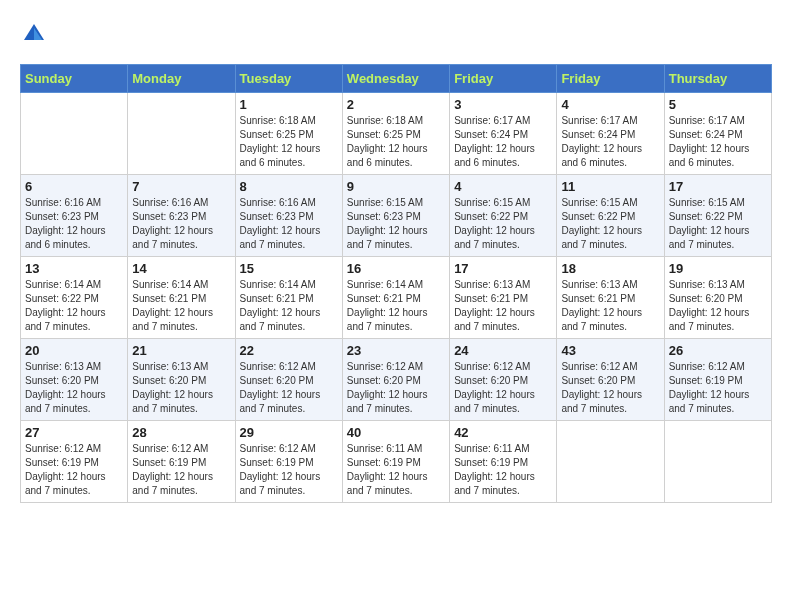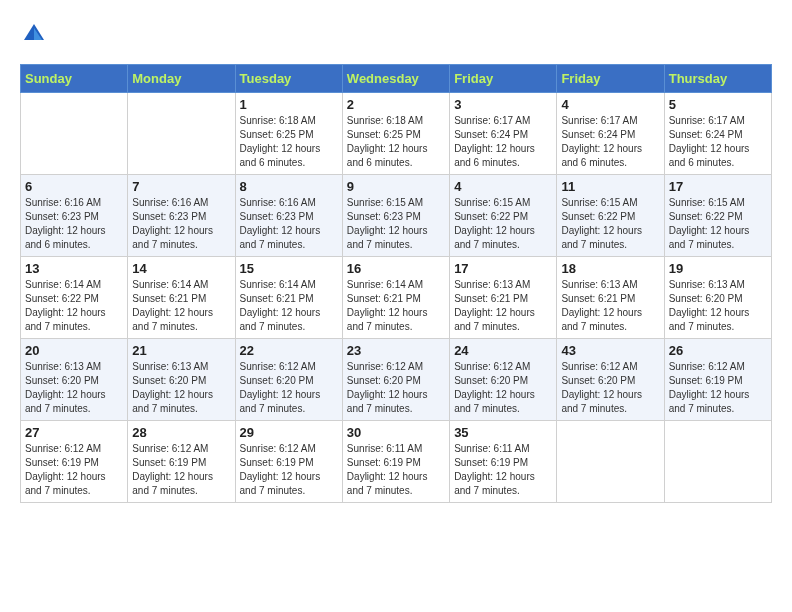--- a/index.html
+++ b/index.html
@@ -326,28 +326,28 @@
 and 7 minutes.</div>
         </td>
         <td>
           <span class="day-num">29</span>
           <div class="day-info" style="white-space: pre-line;">Sunrise: 6:12 AM
 Sunset: 6:19 PM
 Daylight: 12 hours
 and 7 minutes.</div>
         </td>
         <td>
-          <span class="day-num">30</span>
+          <span class="day-num">40</span>
           <div class="day-info" style="white-space: pre-line;">Sunrise: 6:11 AM
 Sunset: 6:19 PM
 Daylight: 12 hours
 and 7 minutes.</div>
         </td>
         <td>
-          <span class="day-num">35</span>
+          <span class="day-num">42</span>
           <div class="day-info" style="white-space: pre-line;">Sunrise: 6:11 AM
 Sunset: 6:19 PM
 Daylight: 12 hours
 and 7 minutes.</div>
         </td>
         <td class="empty-cell"></td>
         <td class="empty-cell"></td>
       </tr>
     </tbody>
 </table>

